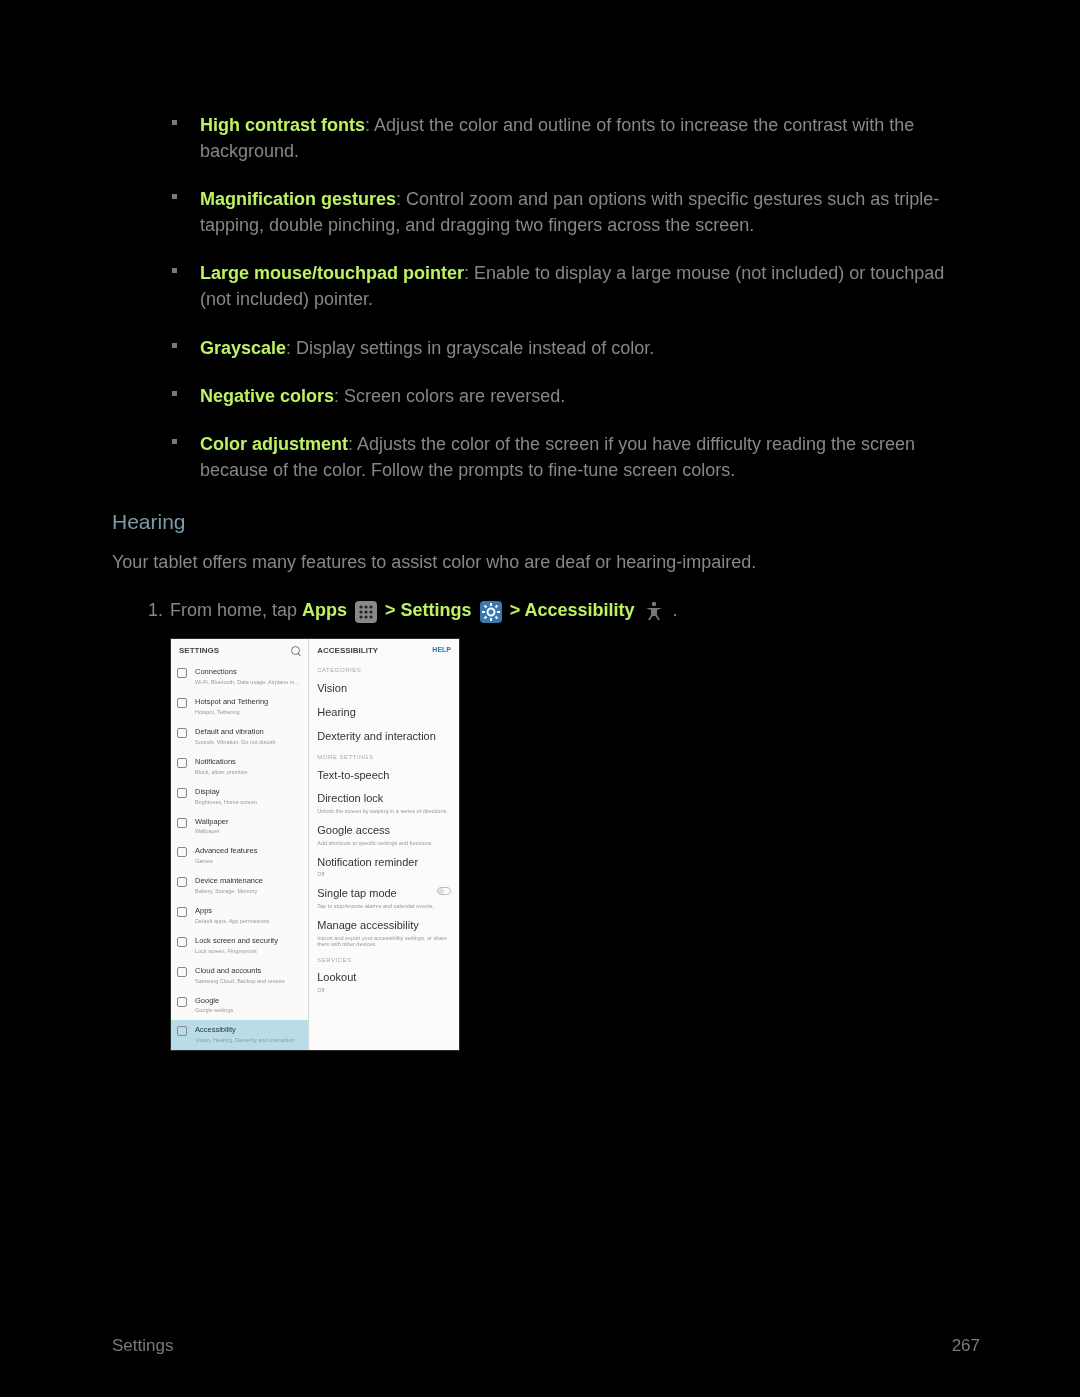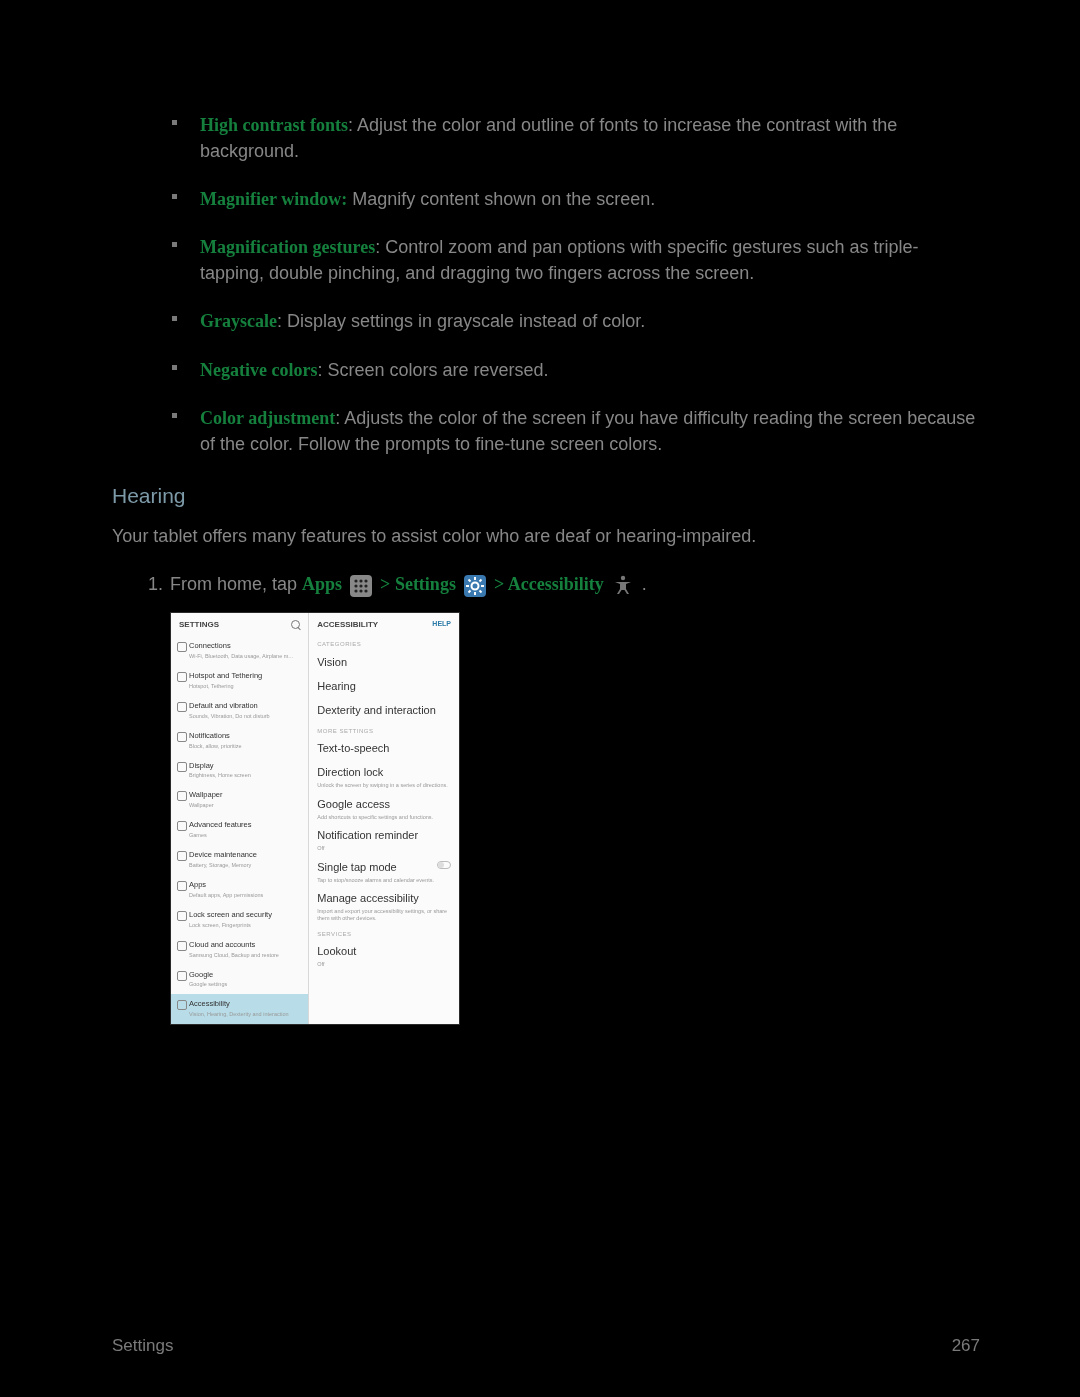--- a/index.html
+++ b/index.html
@@ -20,21 +20,21 @@
     margin-bottom: 22px;
     padding-left: 28px;
   }
   .bullet-item::before {
     content: "";
     position: absolute;
     left: 0; top: 8px;
     width: 5px; height: 5px;
     background: #7a7a7a;
   }
-  .bold { font-weight: bold; color: #15803d; font-family: Liberation Serif, serif; }
+  .bold { font-weight: bold; color: #bef264; }
   .section-heading {
     color: #7d9aa8;
     font-size: 21px;
     margin: 24px 0 12px 0;
     font-weight: normal;
   }
   .body-text { margin-bottom: 22px; }
   .step-list { list-style: none; padding-left: 36px; }
   .step-item { position: relative; padding-left: 22px; margin-bottom: 12px; }
   .step-item::before {
@@ -57,21 +57,21 @@
     display: flex;
     font-size: 7px;
     color: #555;
   }
   .ss-left { width: 48%; border-right: 1px solid #d8d8d8; background:#fafafa; }
   .ss-right { flex:1; background:#fbfbfb; }
   .ss-head { display:flex; justify-content:space-between; align-items:center; padding:6px 8px; font-weight:bold; color:#444; font-size:8px; }
   .ss-head .srch { width:9px;height:9px;border:1px solid #777;border-radius:50%;position:relative;}
   .ss-head .srch::after{content:"";position:absolute;width:4px;height:1px;background:#777;bottom:-1px;right:-2px;transform:rotate(45deg);}
   .ss-help { color:#2a7aa8; font-size:7px; font-weight:bold;}
-  .ss-item { display:flex; align-items:flex-start; padding:5px 6px; gap:2px; }
+  .ss-item { display:flex; align-items:flex-start; padding:5px 6px; gap:8px; }
   .ss-item.hl { background:#b8dde8; }
   .ss-ico { width:10px;height:10px;border:1px solid #888;border-radius:2px;flex:none;margin-top:1px;}
   .ss-text { flex:1; }
   .ss-title { color:#333; font-size:7.5px; }
   .ss-sub { color:#999; font-size:5.5px; margin-top:1px; }
   .ss-cat { padding:4px 8px 2px; color:#aaa; font-size:6px; letter-spacing:0.5px;}
   .ss-ritem { padding:4px 8px; }
   .ss-rtitle { color:#333; font-size:11px; }
   .ss-rsub { color:#999; font-size:5.5px; margin-top:1px; line-height:1.2;}
   .ss-toggle { float:right; width:14px;height:8px;border:1px solid #bbb;border-radius:4px;position:relative;margin-top:1px;}
@@ -87,24 +87,24 @@
   }
 </style>
 </head>
 <body>
 
 <ul class="bullet-list">
   <li class="bullet-item">
     <span class="bold">High contrast fonts</span><span>: Adjust the color and outline of fonts to increase the contrast with the background.</span>
   </li>
   <li class="bullet-item">
-    <span class="bold">Magnifier window:</span><span> Magnify content shown on the screen.</span>
-  </li>
-  <li class="bullet-item">
     <span class="bold">Magnification gestures</span><span>: Control zoom and pan options with specific gestures such as triple-tapping, double pinching, and dragging two fingers across the screen.</span>
+  </li>
+  <li class="bullet-item">
+    <span class="bold">Large mouse/touchpad pointer</span><span>: Enable to display a large mouse (not included) or touchpad (not included) pointer.</span>
   </li>
   <li class="bullet-item">
     <span class="bold">Grayscale</span><span>: Display settings in grayscale instead of color.</span>
   </li>
   <li class="bullet-item">
     <span class="bold">Negative colors</span><span>: Screen colors are reversed.</span>
   </li>
   <li class="bullet-item">
     <span class="bold">Color adjustment</span><span>: Adjusts the color of the screen if you have difficulty reading the screen because of the color. Follow the prompts to fine-tune screen colors.</span>
   </li>

